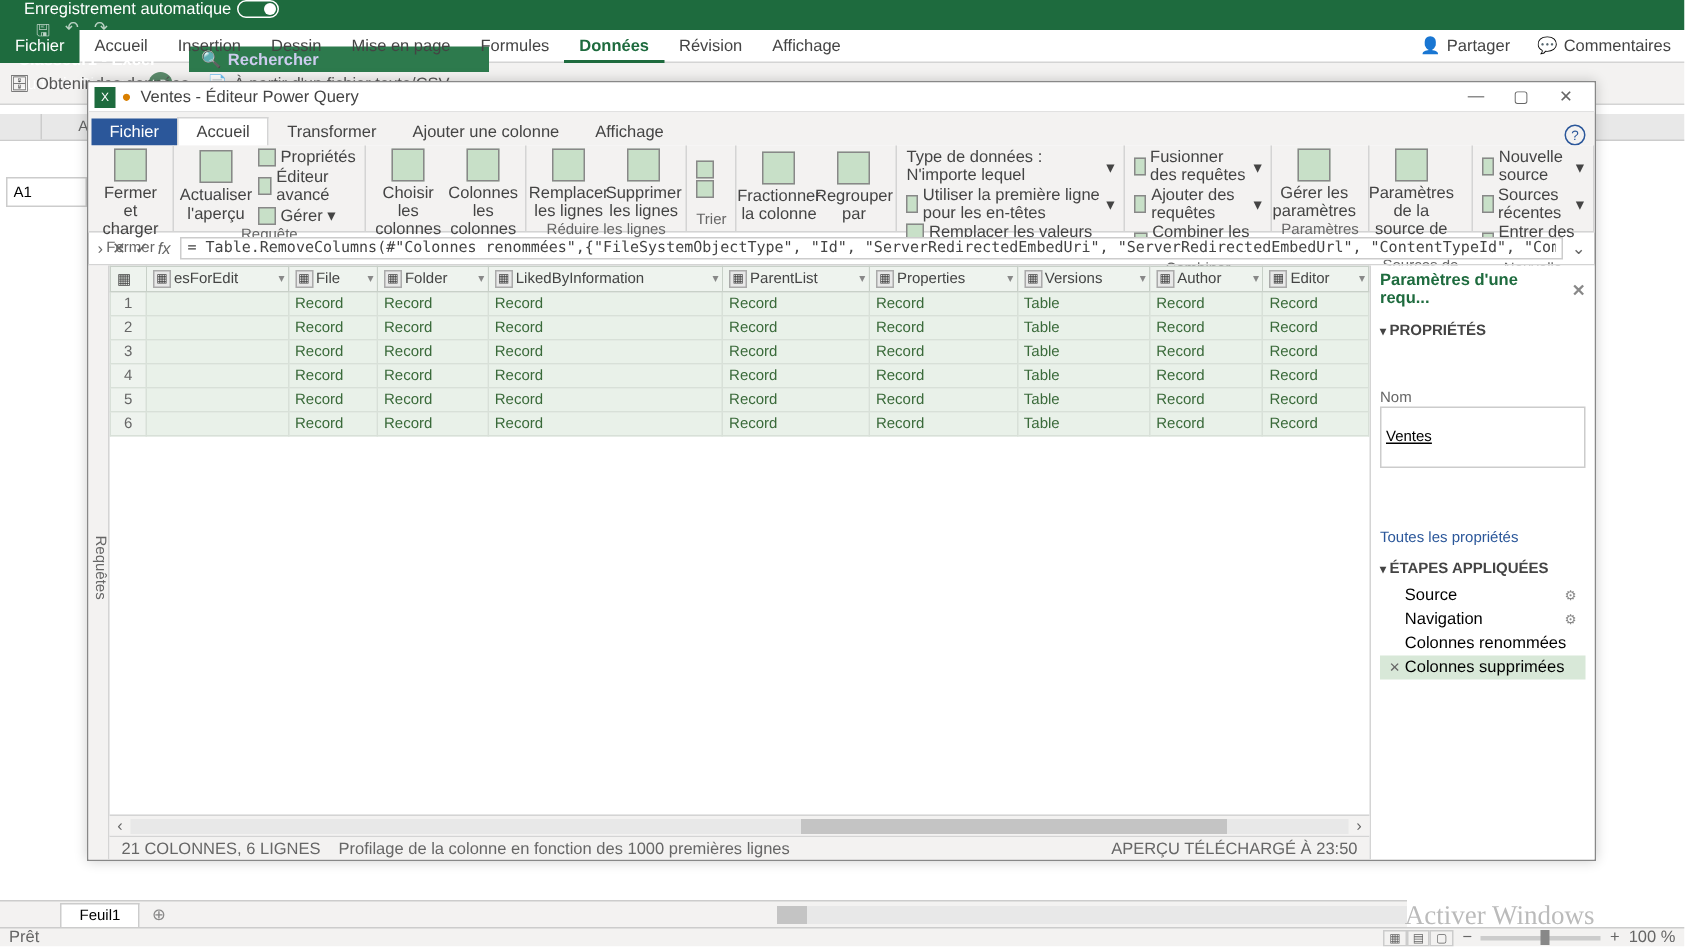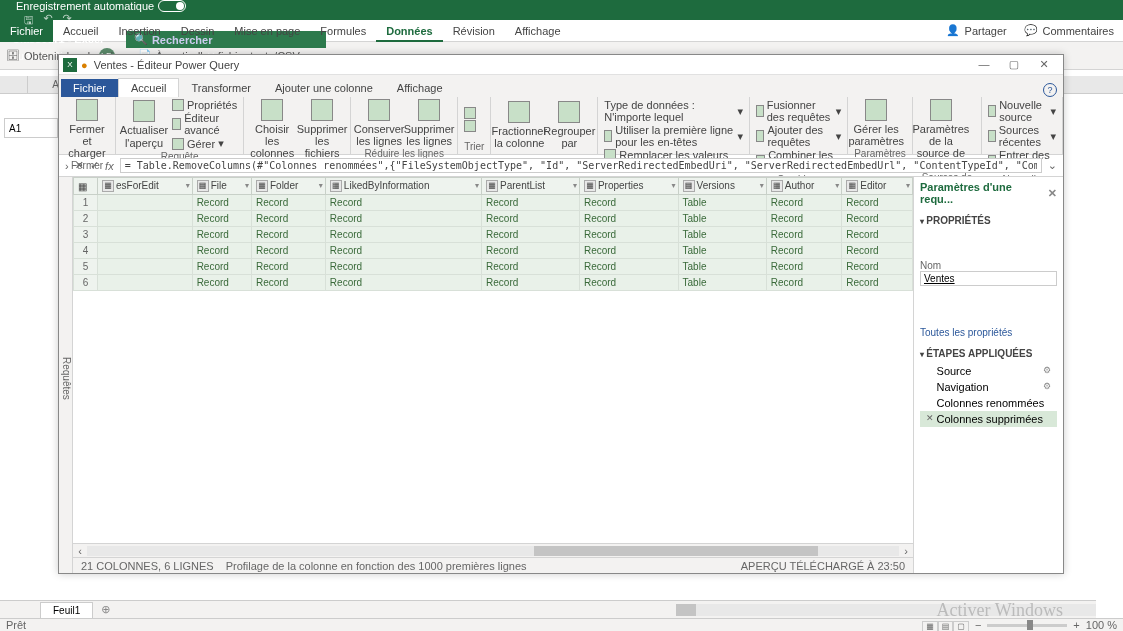--- a/index.html
+++ b/index.html
@@ -79,45 +79,45 @@
 .pq-scroll .thumb { position:absolute; height:10px; background:#c4c4c4; }
 
 
 .pq-right { width:150px; border-left:1px solid #d4d4d4; background:#fff; display:flex; flex-direction:column; }
 .pq-right .hdr { padding:4px 6px; font-weight:600; color:#1e6b3e; display:flex; align-items:center; font-size:12px; }
 .pq-right .hdr .close { margin-left:auto; color:#888; cursor:pointer; }
 .pq-right .section { padding:2px 6px; }
 .pq-right .sect-title { font-size:10px; font-weight:600; color:#444; padding:4px 0; cursor:pointer; }
 .pq-right .sect-title::before { content:'▾ '; font-size:8px; }
 .pq-right .nom-label { font-size:10px; color:#666;margin-top:30px; }
-.pq-right input { width:100%; border:1px solid #ccc; padding:1px 3px; font-size:10px;text-decoration:underline; }
+.pq-right input { width:100%; border:1px solid #ccc; padding:14px 3px; font-size:10px;text-decoration:underline; }
 .pq-right .link { font-size:10px; color:#2b579a; cursor:pointer; padding:2px 0;margin-top:39px; }
 .steps { font-size:10px; }
-.steps .step { padding:2px 6px; display:flex; cursor:pointer; }
+.steps .step { padding:2px 6px; display:flex; align-items:center; cursor:pointer; }
 .steps .step.sel { background:#d8e8d8; }
 .steps .step .gear { margin-left:auto; color:#888; font-size:9px; }
 .steps .step .x { color:#666; margin-right:3px; font-size:9px; visibility:hidden; }
 .steps .step.sel .x { visibility:visible; }
 
 
 .pq-status { height:16px; background:#f3f2f1; border-top:1px solid #d4d4d4; display:flex; align-items:center; padding:0 8px; font-size:10px; color:#666; }
 .pq-status .right { margin-left:auto; }
 
 
 .excel-grid { position:absolute; left:0; top:76px; width:1123px; height:520px; z-index:-1; }
 .col-headers { display:flex; height:18px; background:#e8e8e8; border-bottom:1px solid #ccc; }
 .col-headers .rh { width:28px; background:#e8e8e8; border-right:1px solid #ccc; }
 .col-headers .ch { width:56px; border-right:1px solid #ccc; text-align:center; color:#666; line-height:18px; font-size:10px; }
 
 
 .namebox-row { position:absolute; left:0; top:118px; height:20px; width:58px; display:flex;justify-content:flex-end; }
 .namebox { width:54px; border:1px solid #ccc; background:#fff; padding:1px 4px; font-size:10px; }
 
 
-.sheet-tabs { position:absolute; bottom:13px; left:0; width:1096px; height:18px; background:#f3f2f1; border-top:1px solid #ccc; display:flex; align-items:center; padding-left:40px; }
+.sheet-tabs { position:absolute; bottom:13px; left:0; width:938px; height:18px; background:#f3f2f1; border-top:1px solid #ccc; display:flex; align-items:center; padding-left:40px; }
 .sheet-tabs .tab { padding:2px 12px; background:#fff; border:1px solid #ccc; border-bottom:none; font-size:10px; cursor:pointer; }
 .sheet-tabs .add { margin-left:8px; color:#888; cursor:pointer; }
 .sheet-tabs .hscroll { margin-left:auto; width:420px; height:12px; background:#e8e8e8; position:relative; }
 .sheet-tabs .hscroll .thumb { position:absolute; left:0; width:20px; height:12px; background:#c4c4c4; }
 
 
 .statusbar { position:absolute; bottom:0; left:0; width:1123px; height:13px; background:#f3f2f1; border-top:1px solid #ccc; display:flex; align-items:center; padding:0 6px; font-size:10px; color:#666; }
 .statusbar .right { margin-left:auto; display:flex; align-items:center; gap:6px; }
 .watermark { position:absolute; right:60px; bottom:10px; color:#bbb; font-size:18px; font-family:'Segoe UI Light'; pointer-events:none; }
 .view-btns span { padding:0 3px; border:1px solid #ccc; font-size:8px; }
@@ -251,30 +251,30 @@
       <div class="label">Requête</div>
     </div>
     <div class="pq-group">
       <div class="items">
         <div class="big-btn">
             <div class="ico"></div>
             <span>Choisir les colonnes</span>
           </div>
         <div class="big-btn">
             <div class="ico"></div>
-            <span>Supprimer les fichiers</span>
+            <span>Colonnes les colonnes</span>
           </div>
       </div>
       <div class="label">Gérer les colonnes</div>
     </div>
     <div class="pq-group">
       <div class="items">
         <div class="big-btn">
             <div class="ico"></div>
-            <span>Conserver les lignes</span>
+            <span>Remplacer les lignes</span>
           </div>
         <div class="big-btn">
             <div class="ico"></div>
             <span>Supprimer les lignes</span>
           </div>
       </div>
       <div class="label">Réduire les lignes</div>
     </div>
     <div class="pq-group">
       <div class="items">

